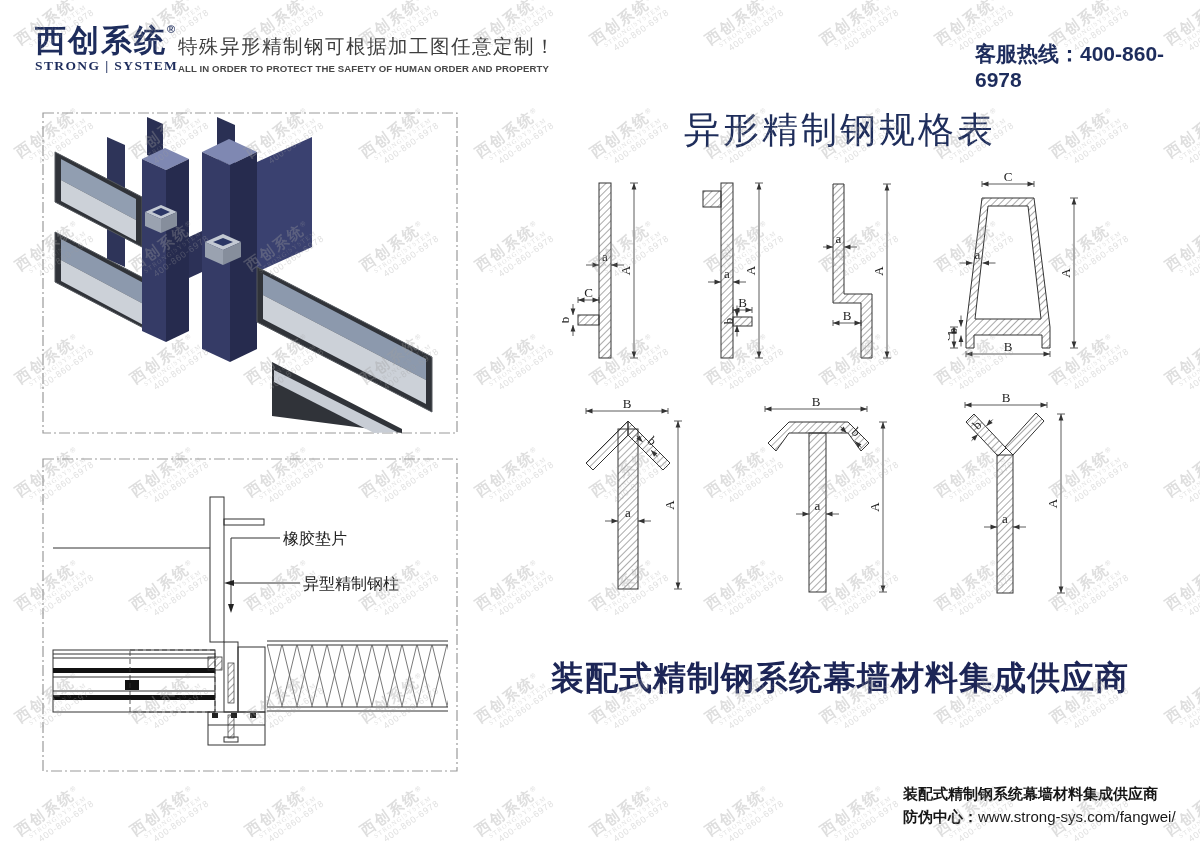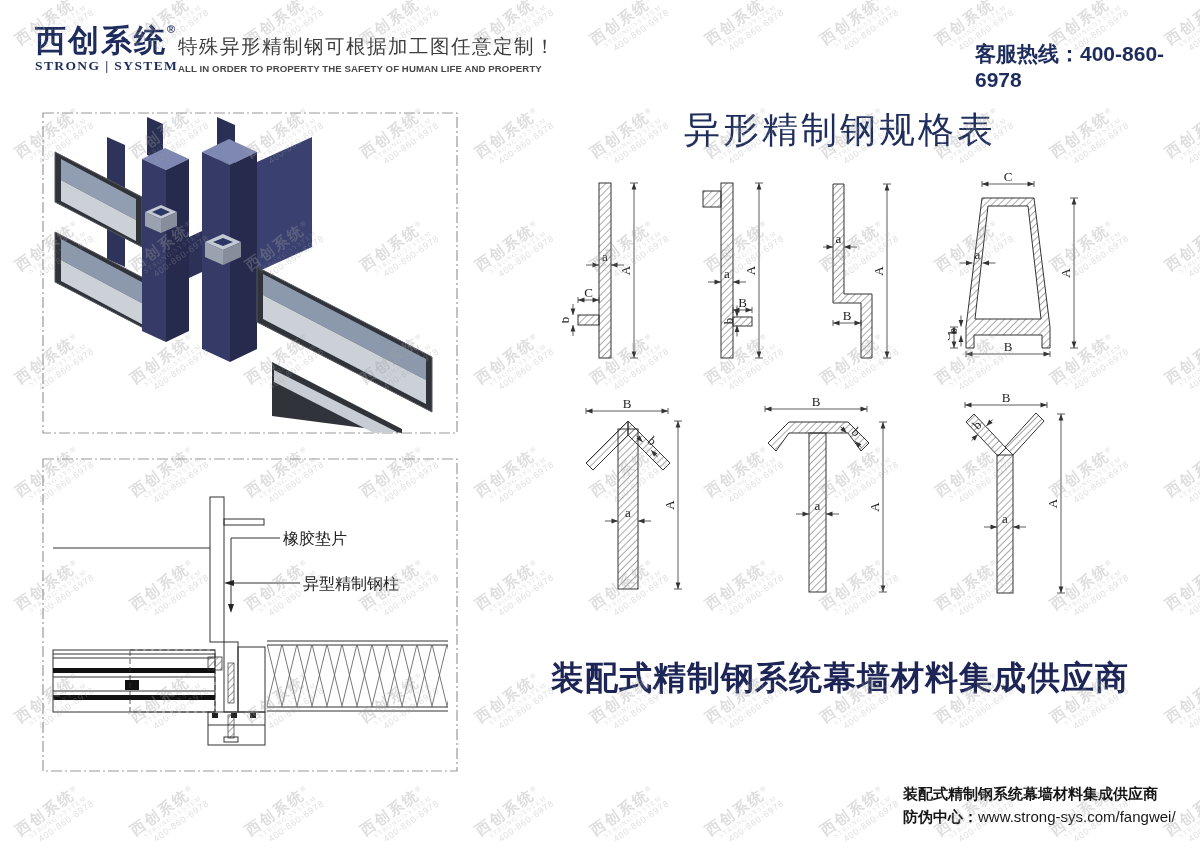--- a/index.html
+++ b/index.html
@@ -51,21 +51,21 @@
 <body>
 
 <div id="stage">
 
   <div id="logo">
     <div class="logo-cn"><span>西创系统</span><sup>®</sup></div>
     <div class="logo-en">STRONG | SYSTEM</div>
   </div>
   <div id="slogan">
     <div class="slogan-cn">特殊异形精制钢可根据加工图任意定制！</div>
-    <div class="slogan-en">ALL IN ORDER TO PROPERTY THE SAFETY OF HUMAN LIFE AND PROPERTY</div>
+    <div class="slogan-en">ALL IN ORDER TO PROTECT THE SAFETY OF HUMAN ORDER AND PROPERTY</div>
   </div>
   <div id="hotline"><span>客服热线：</span><span>400-860-6978</span></div>
 
   <div id="panel-3d" class="panel">
     <svg width="416" height="322" viewBox="0 0 416 322">
       <rect x="1" y="1" width="414" height="320" fill="none" stroke="#9a9a9a" stroke-width="1.2" stroke-dasharray="11 3 2 3"></rect>
 
       <polygon points="65,25 83,33 83,155 65,147" fill="#2e3459"></polygon>
       <polygon points="105,5 121,12 121,50 105,43" fill="#2a3054"></polygon>
       <polygon points="175,5 193,13 193,55 175,47" fill="#2a3054"></polygon>

